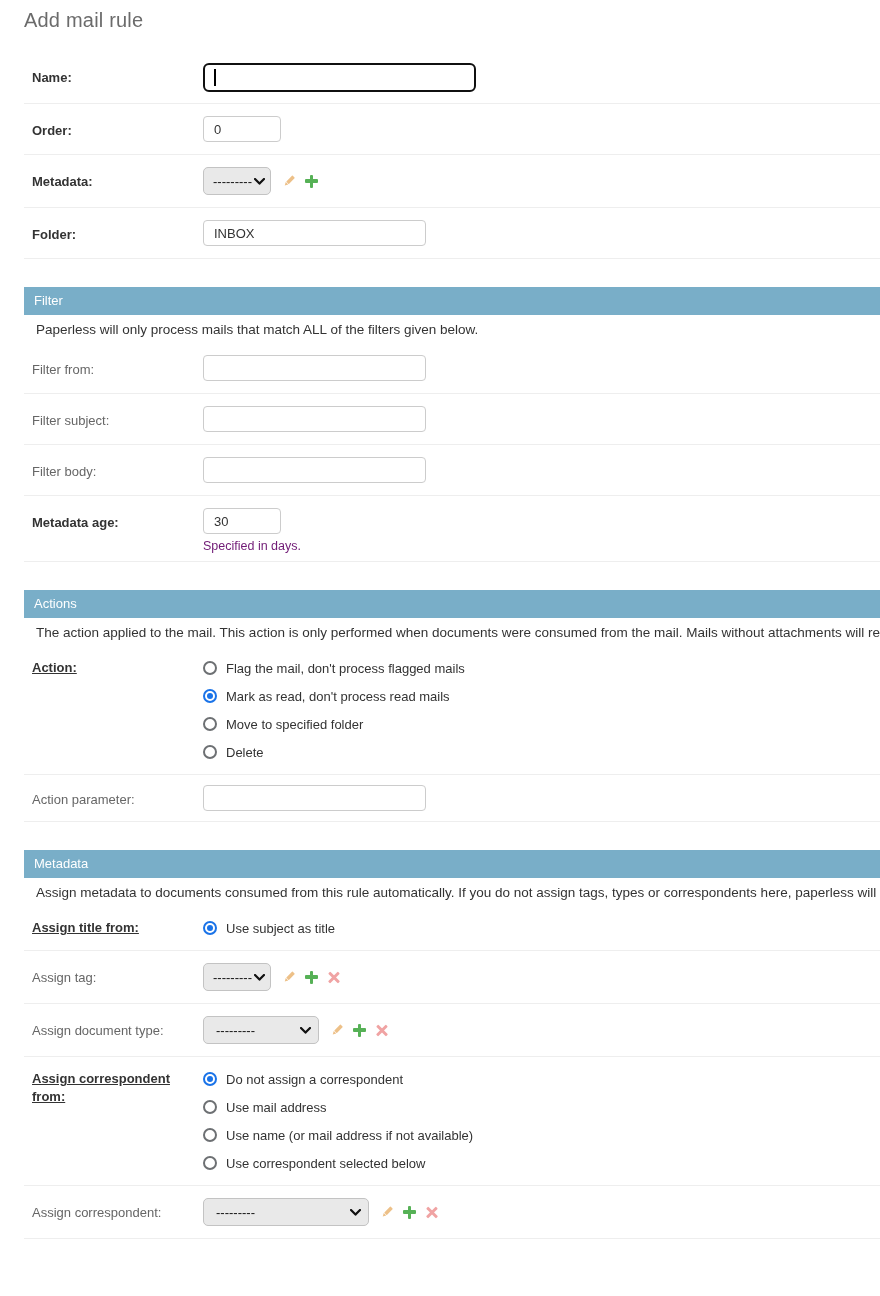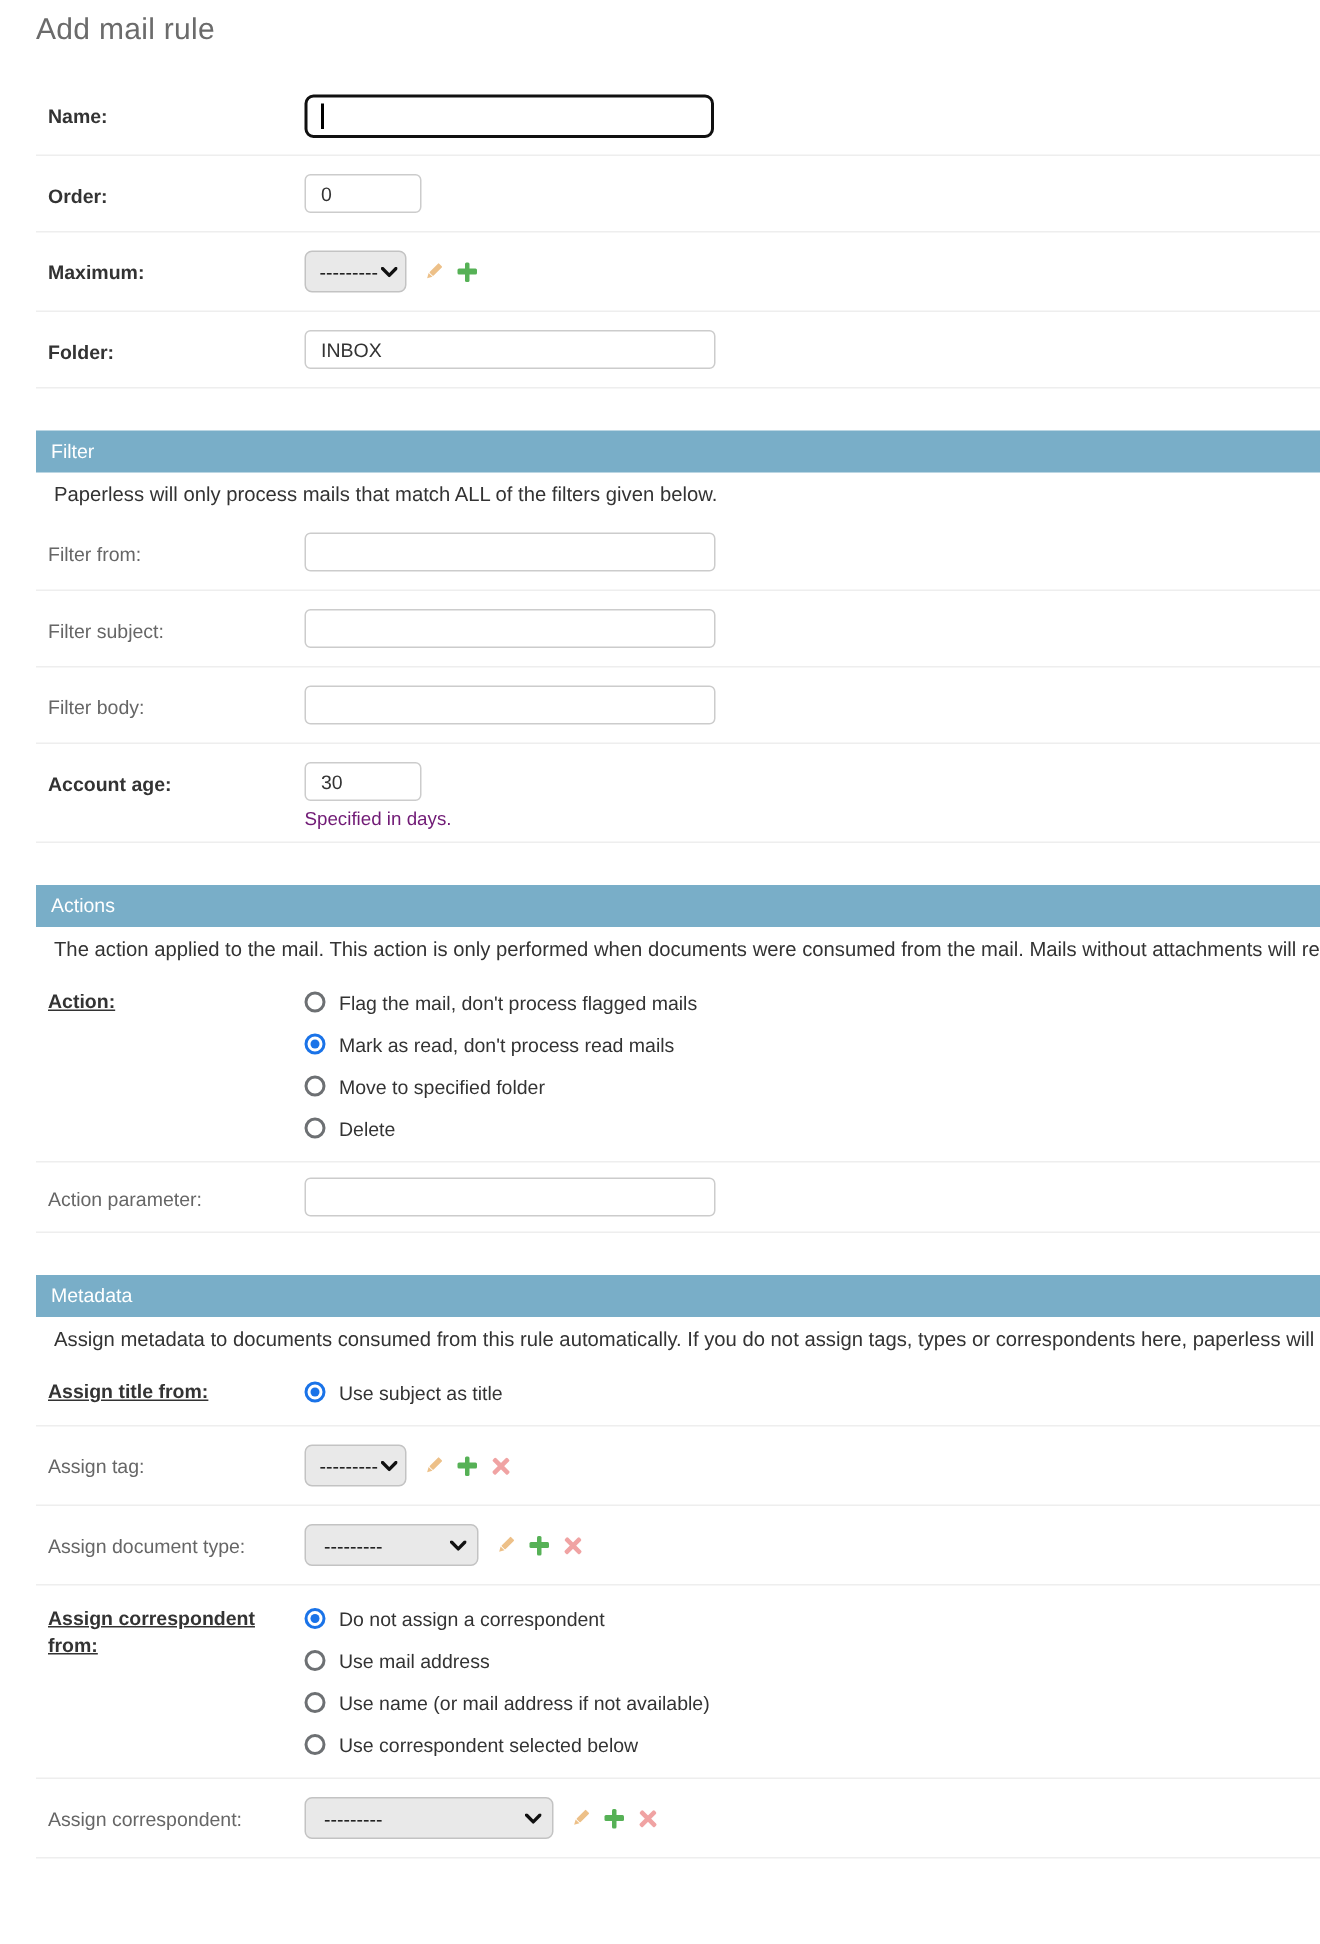--- a/index.html
+++ b/index.html
@@ -42,21 +42,21 @@
     flex: 0 0 163px; margin-right: 8px; padding-top: 6px;
     color: #666; line-height: 1.4; font-size: 13px;
   }
   label.field-label.bold { font-weight: bold; color: #333; }
   .rrow label.field-label { padding-top: 5px; text-decoration: underline; }
 
   .field { min-width: 0; }
   .field-inline { display: flex; align-items: center; }
 
   input.vtext {
-    width: 274px; height: 26px; padding: 5px 10px;
+    width: 223px; height: 26px; padding: 5px 10px;
     border: 1px solid #ccc; border-radius: 4px;
     font-family: "Liberation Sans", sans-serif; font-size: 13px; color: #333;
     outline: none; background: #fff;
   }
   input.vsmall { width: 78px; }
   .focus-wrap { position: relative; display: inline-block; }
   input.vtext.focused {
     width: 273px; height: 29px;
     border: 2px solid #101010; border-radius: 6px; padding: 5px 9px;
   }
@@ -133,21 +133,21 @@
     </div>
 
     <div class="form-row">
       <label class="field-label bold">Order:</label>
       <div class="field">
         <input class="vtext vsmall" type="text" value="0" style="">
       </div>
     </div>
 
     <div class="form-row">
-      <label class="field-label bold">Maximum:</label>
+      <label class="field-label bold">Metadata:</label>
       <div class="field field-inline">
         <span class="select-wrap">
           <select class="vselect w68">
             <option>---------</option>
           </select>
           <span class="select-caret">
             <svg width="11" height="7" viewBox="0 0 11 7">
                 <polyline points="1,1 5.5,5.6 10,1" fill="none" stroke="#111" stroke-width="2.2" stroke-linecap="round" stroke-linejoin="round"></polyline>
               </svg>
           </span>
@@ -194,21 +194,21 @@
     </div>
 
     <div class="form-row">
       <label class="field-label">Filter body:</label>
       <div class="field">
         <input class="vtext" type="text" value="" style="">
       </div>
     </div>
 
     <div class="form-row row-maxage">
-      <label class="field-label bold">Account age:</label>
+      <label class="field-label bold">Metadata age:</label>
       <div class="field">
         <input class="vtext vsmall" type="text" value="30" style="">
         <div class="help">Specified in days.</div>
       </div>
     </div>
   </fieldset>
 
   <fieldset class="module">
     <h2>Actions</h2>
     <div class="description">The action applied to the mail. This action is only performed when documents were consumed from the mail. Mails without attachments will remain entirely untouched.</div>

